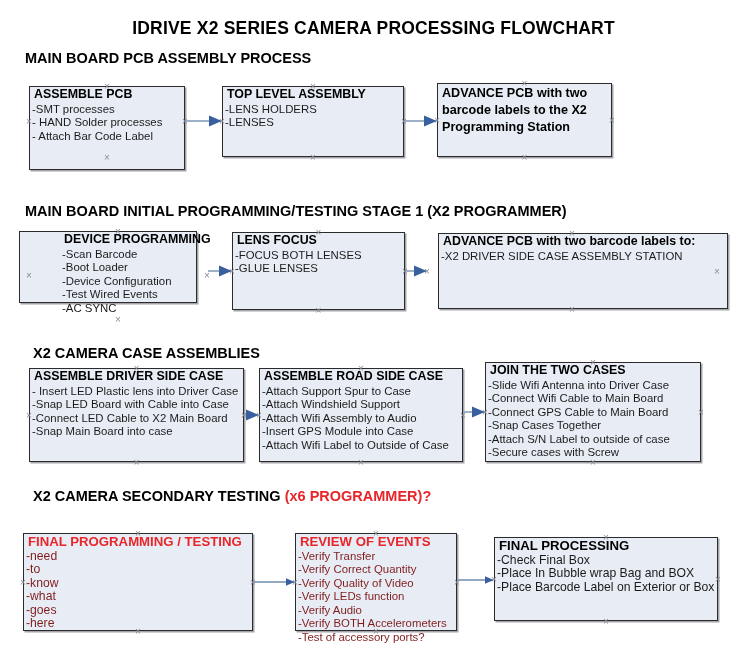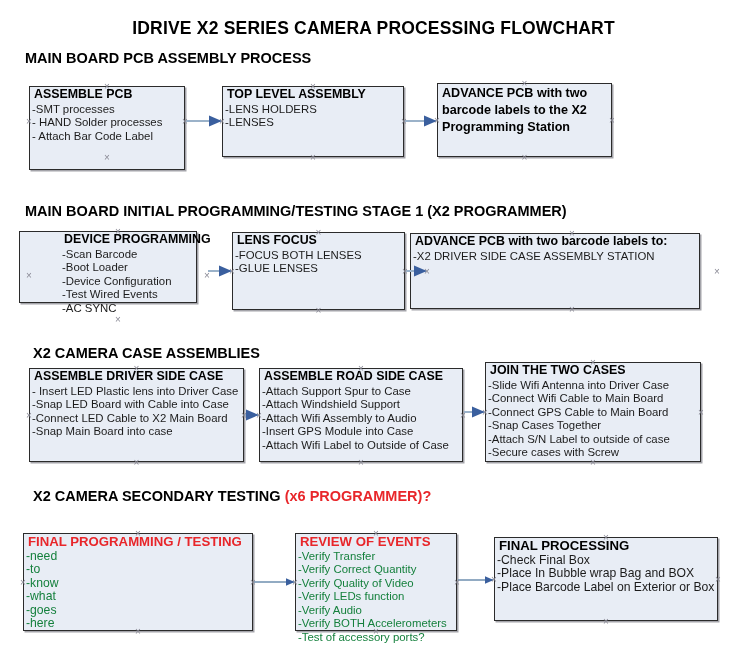--- a/index.html
+++ b/index.html
@@ -60,21 +60,21 @@
   }
   .node .node-line {
     font-size: 11.4px;
     font-weight: normal;
     color: #1b1b1b;
     line-height: 13.6px;
     white-space: nowrap;
     padding-left: 2px;
   }
   .node.red .node-title { color: #e8262a; }
-  .node.red .node-line  { color: #15803d; }
+  .node.red .node-line  { color: #7f1d1d; }
   .node.wrap-title .node-title {
     white-space: normal;
     line-height: 17px;
     font-size: 12.6px;
   }
   .node.big-title .node-title { font-size: 13.2px; }
   .node.big-line .node-line { font-size: 12.2px; }
 
   
   .handle {
@@ -140,21 +140,21 @@
     <div class="node-line">-Test Wired Events</div>
     <div class="node-line">-AC SYNC</div>
   </div>
 
   <div class="node" style="left:232px; top:232px; width:173px; height:78px;">
     <div class="node-title">LENS FOCUS</div>
     <div class="node-line">-FOCUS BOTH LENSES</div>
     <div class="node-line">-GLUE LENSES</div>
   </div>
 
-  <div class="node" style="left:410px; top:233px; width:290px; height:76px;">
+  <div class="node" style="left:438px; top:233px; width:290px; height:76px;">
     <div class="node-title">ADVANCE PCB with two barcode labels to:</div>
     <div class="node-line">-X2 DRIVER  SIDE  CASE  ASSEMBLY STATION</div>
   </div>
 
   <div class="section-header" style="left:33px; top:345px;">
     <span>X2 CAMERA CASE ASSEMBLIES</span>
   </div>
 
   <div class="node" style="left:29px; top:368px; width:215px; height:94px;">
     <div class="node-title">ASSEMBLE DRIVER SIDE CASE</div>

